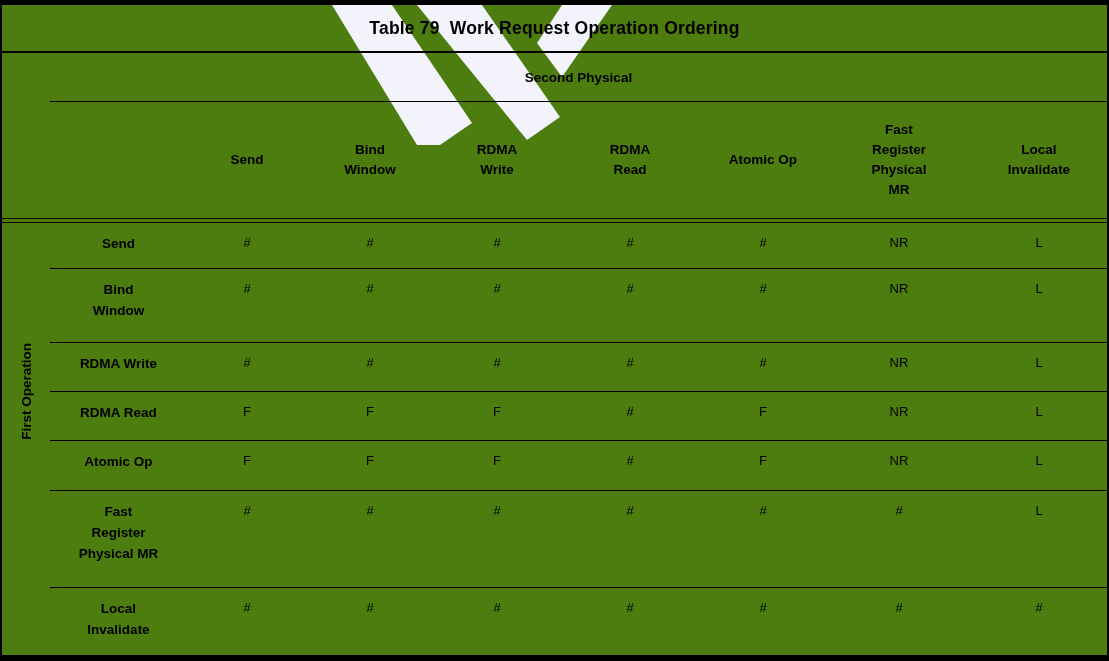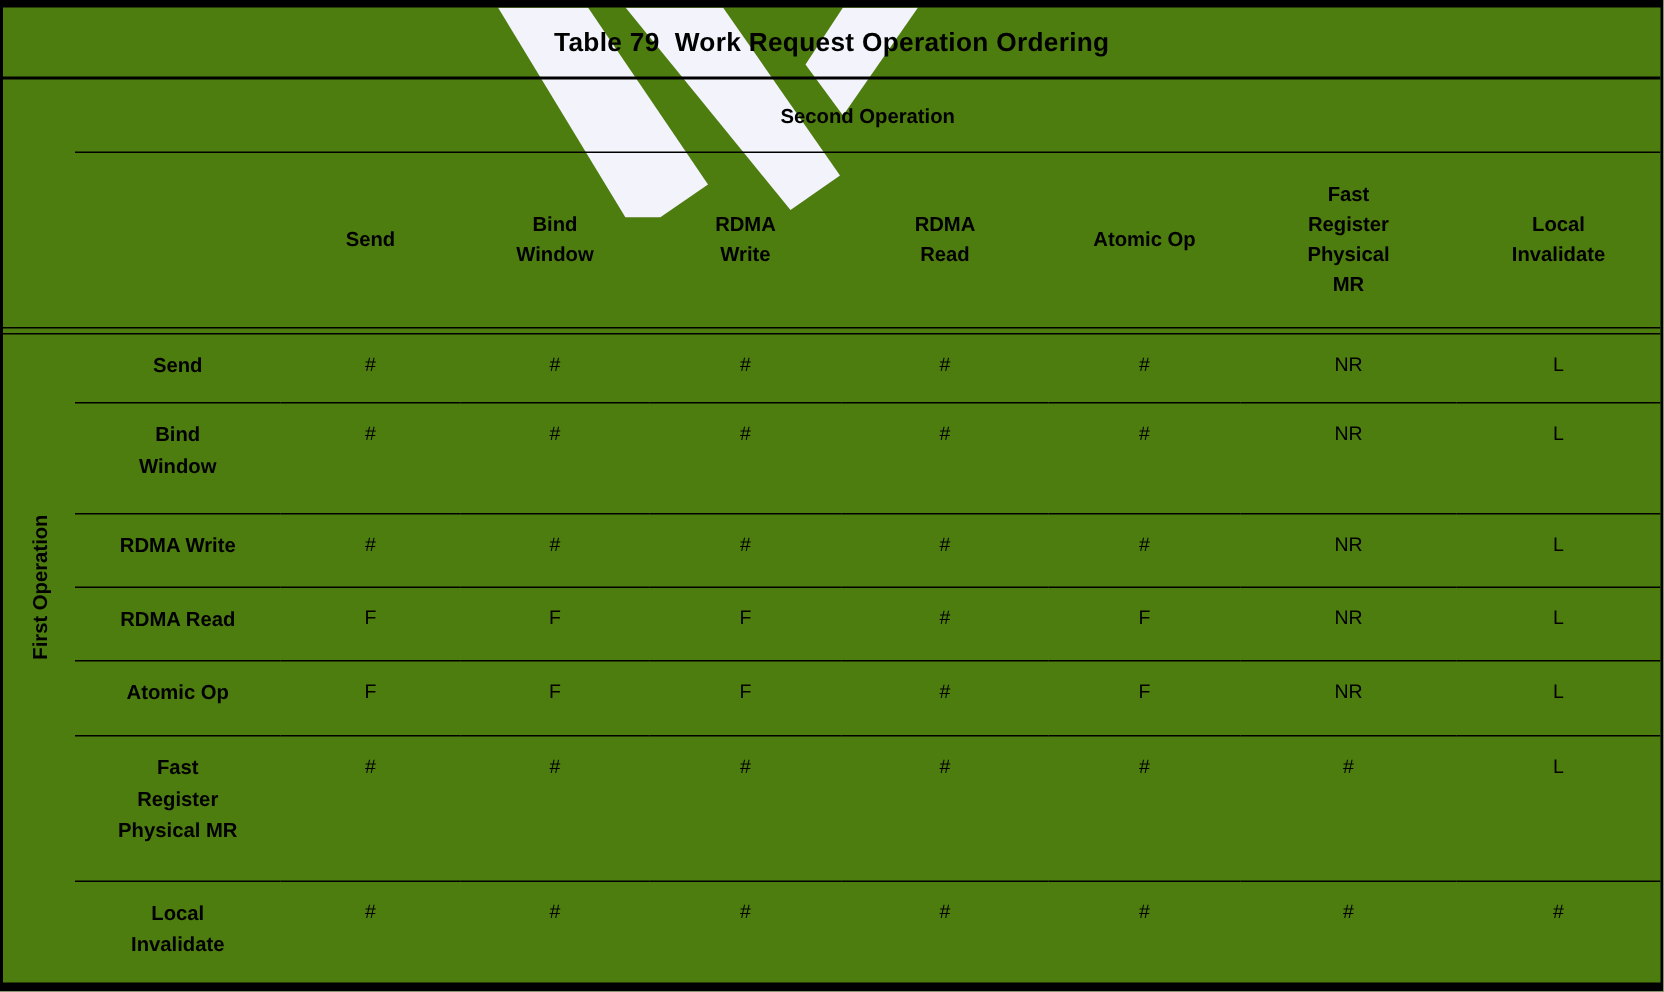--- a/index.html
+++ b/index.html
@@ -138,21 +138,21 @@
   <div class="content">
 
     <div class="title-row">
       <span class="title">Table 79  Work Request Operation Ordering</span>
     </div>
 
     <div class="header-block">
       <div class="header-left-spacer"></div>
       <div class="header-right">
         <div class="second-op-row">
-          <span class="group-label">Second Operation</span>
+          <span class="group-label">Second Physical</span>
         </div>
         <div class="col-headers">
           <div class="col-header"></div>
           <div class="col-header">Send</div>
           <div class="col-header">Bind
 Window</div>
           <div class="col-header">RDMA
 Write</div>
           <div class="col-header">RDMA
 Read</div>

